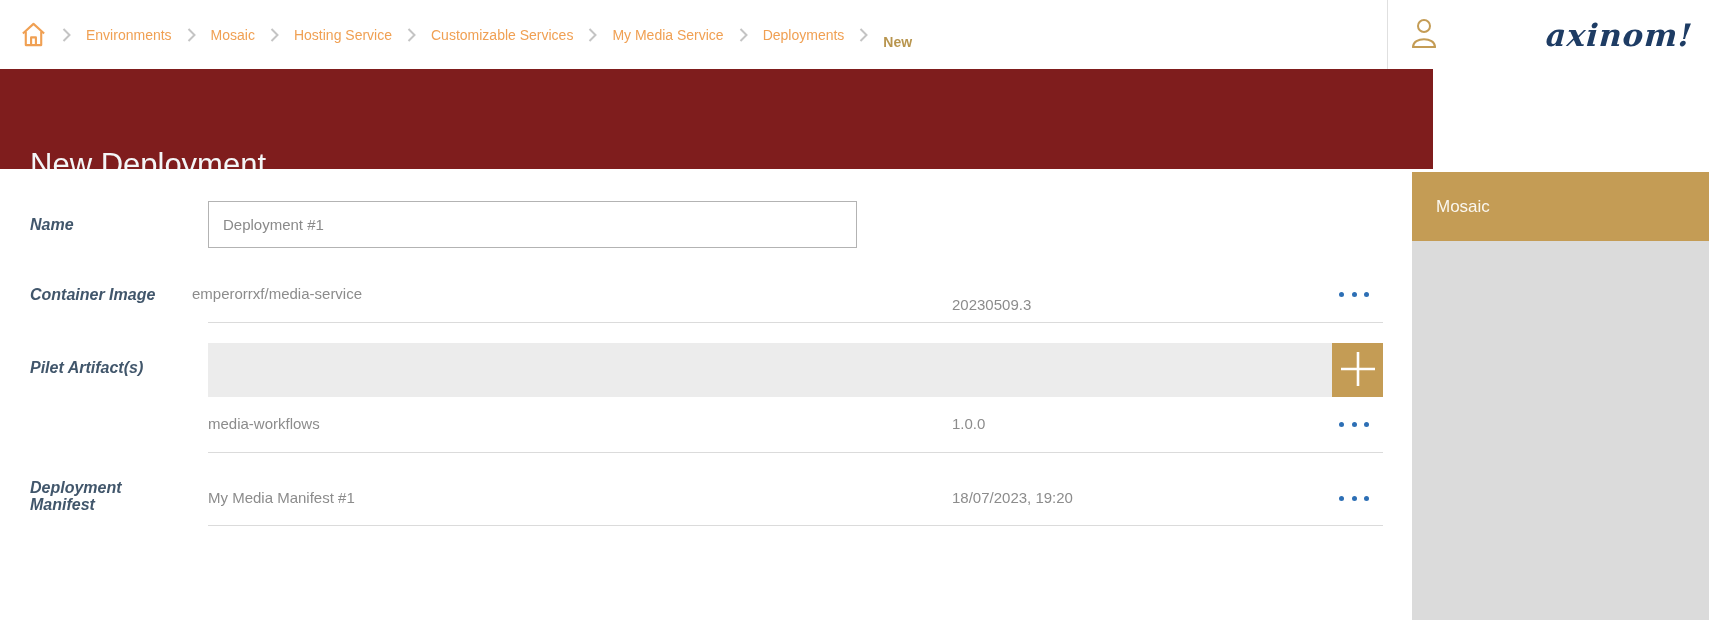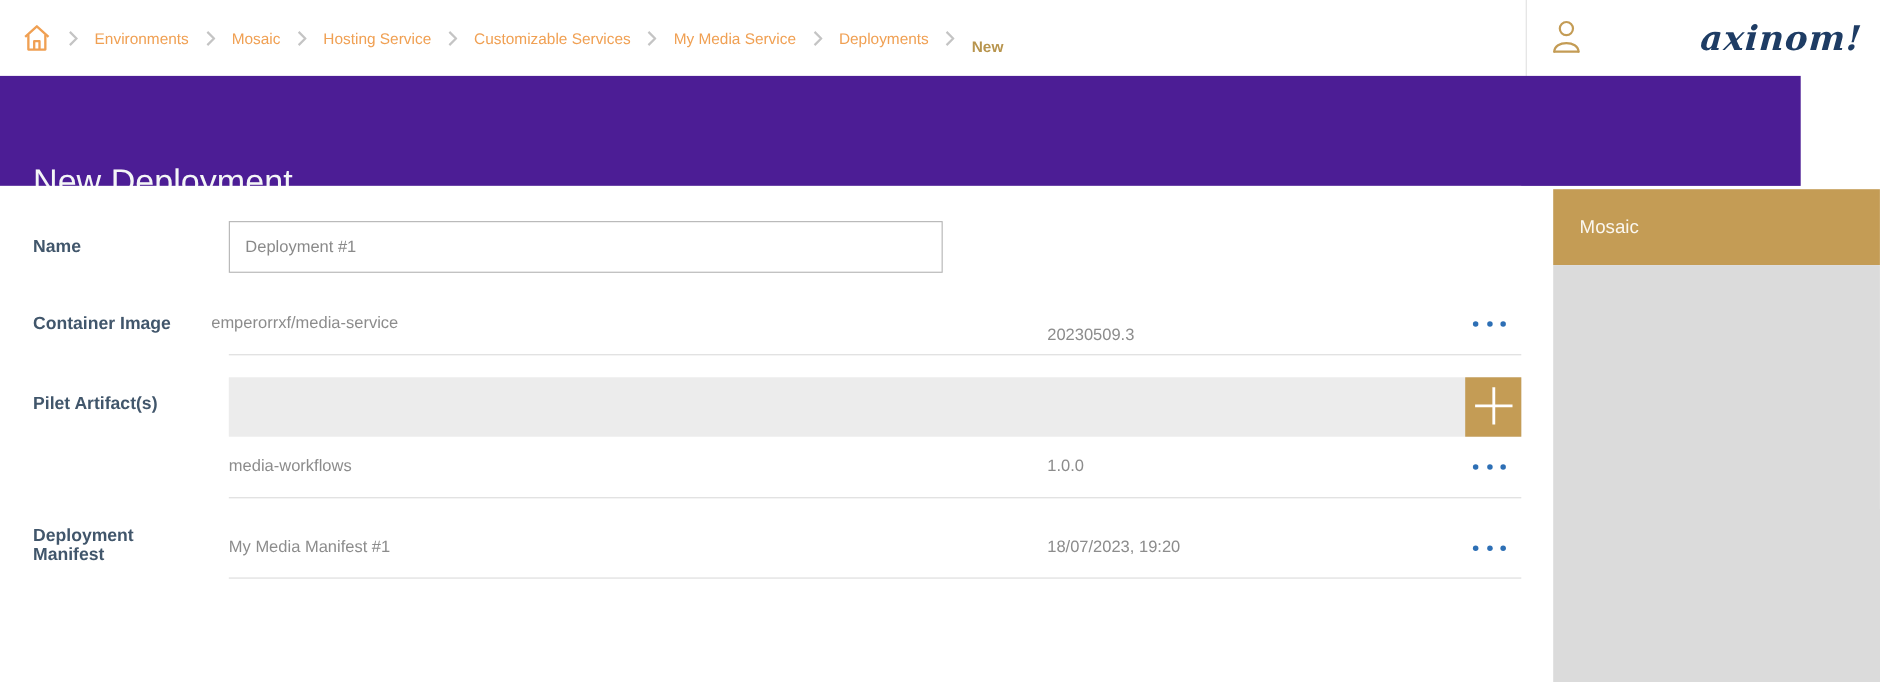--- a/index.html
+++ b/index.html
@@ -14,37 +14,37 @@
   .crumb-current { font-size:14px; color:#B8954E; font-weight:bold; white-space:nowrap;margin-top:14px; }
   .crumb-chevron { display:flex; align-items:center; }
   .home-btn { display:flex; align-items:center; cursor:pointer; background:none; border:none; }
   .topbar-divider { position:absolute; left:1387px; top:0; width:1px; height:69px; background:#E0E0E0; }
   .user-btn { position:absolute; left:1408px; top:17px; width:32px; height:36px; background:none; border:none; cursor:pointer; }
   .logo { position:absolute; right:16px; top:0; height:69px; display:flex; align-items:center;
           font-family:"DejaVu Serif", serif; font-style:italic; font-size:31px; font-weight:bold;
           color:#1E3C64; letter-spacing:1px; transform:skewX(-4deg); }
 
   
-  .page-header { position:absolute; left:0; top:69px; width:1637px; height:100px; background:#4c1d95; }
+  .page-header { position:absolute; left:0; top:69px; width:1433px; height:100px; background:#7f1d1d; }
   .page-title { position:absolute; left:30px; top:78px; font-size:31px; color:#F4F6F7; font-weight:normal; }
   .page-subtitle { position:absolute; left:31px; top:126px; font-size:15px; color:#A8B1B9; }
   .undo-btn { position:absolute; left:1593px; top:0; width:116px; height:100px; background:#C49C55; border:none;
               cursor:pointer; display:flex; flex-direction:column; align-items:center; }
   .undo-btn svg { margin-top:14px; }
   .undo-label { margin-top:14px; font-size:14px; color:#FAF7F0; }
 
   
   .deploy-btn { position:absolute; left:1412px; top:172px; width:297px; height:69px; background:#C49C55; border:none;
                 cursor:pointer; display:flex; align-items:center; padding-left:24px; }
   .deploy-label { font-size:17px; color:#FAF7F0; }
   .side-panel { position:absolute; left:1412px; top:241px; width:297px; height:379px; background:#DBDBDB; }
 
   
   .content { position:absolute; left:0; top:169px; width:1383px; height:451px; background:#fff; }
-  .field-label { position:absolute; left:30px; width:160px; font-size:16px; font-weight:bold; color:#41566B; line-height:17px; }
+  .field-label { position:absolute; left:30px; width:160px; font-size:16px; font-weight:bold; color:#41566B; line-height:17px;font-style:italic; }
   .value-text { position:absolute; font-size:15px; color:#8C8C8C; white-space:nowrap; }
   .name-input { position:absolute; left:208px; top:32px; width:649px; height:47px; border:1px solid #B3B3B3;
                 background:#fff; font-family:"Liberation Sans", sans-serif; font-size:15px; color:#8A8A8A; padding-left:14px; }
   .row-divider { position:absolute; left:208px; width:1175px; height:1px; background:#DBDBDB; }
   .dropzone { position:absolute; left:208px; top:174px; width:1175px; height:54px; background:#ECECEC; }
   .add-btn { position:absolute; left:1332px; top:174px; width:51px; height:54px; background:#C49C55; border:none;
              cursor:pointer; display:flex; align-items:center; justify-content:center; }
   .more-btn { position:absolute; left:1339px; width:30px; height:14px; background:none; border:none; cursor:pointer;
               display:flex; align-items:center; justify-content:space-between; }
   .more-btn i { width:5px; height:5px; border-radius:50%; background:#2D6FB5; }

